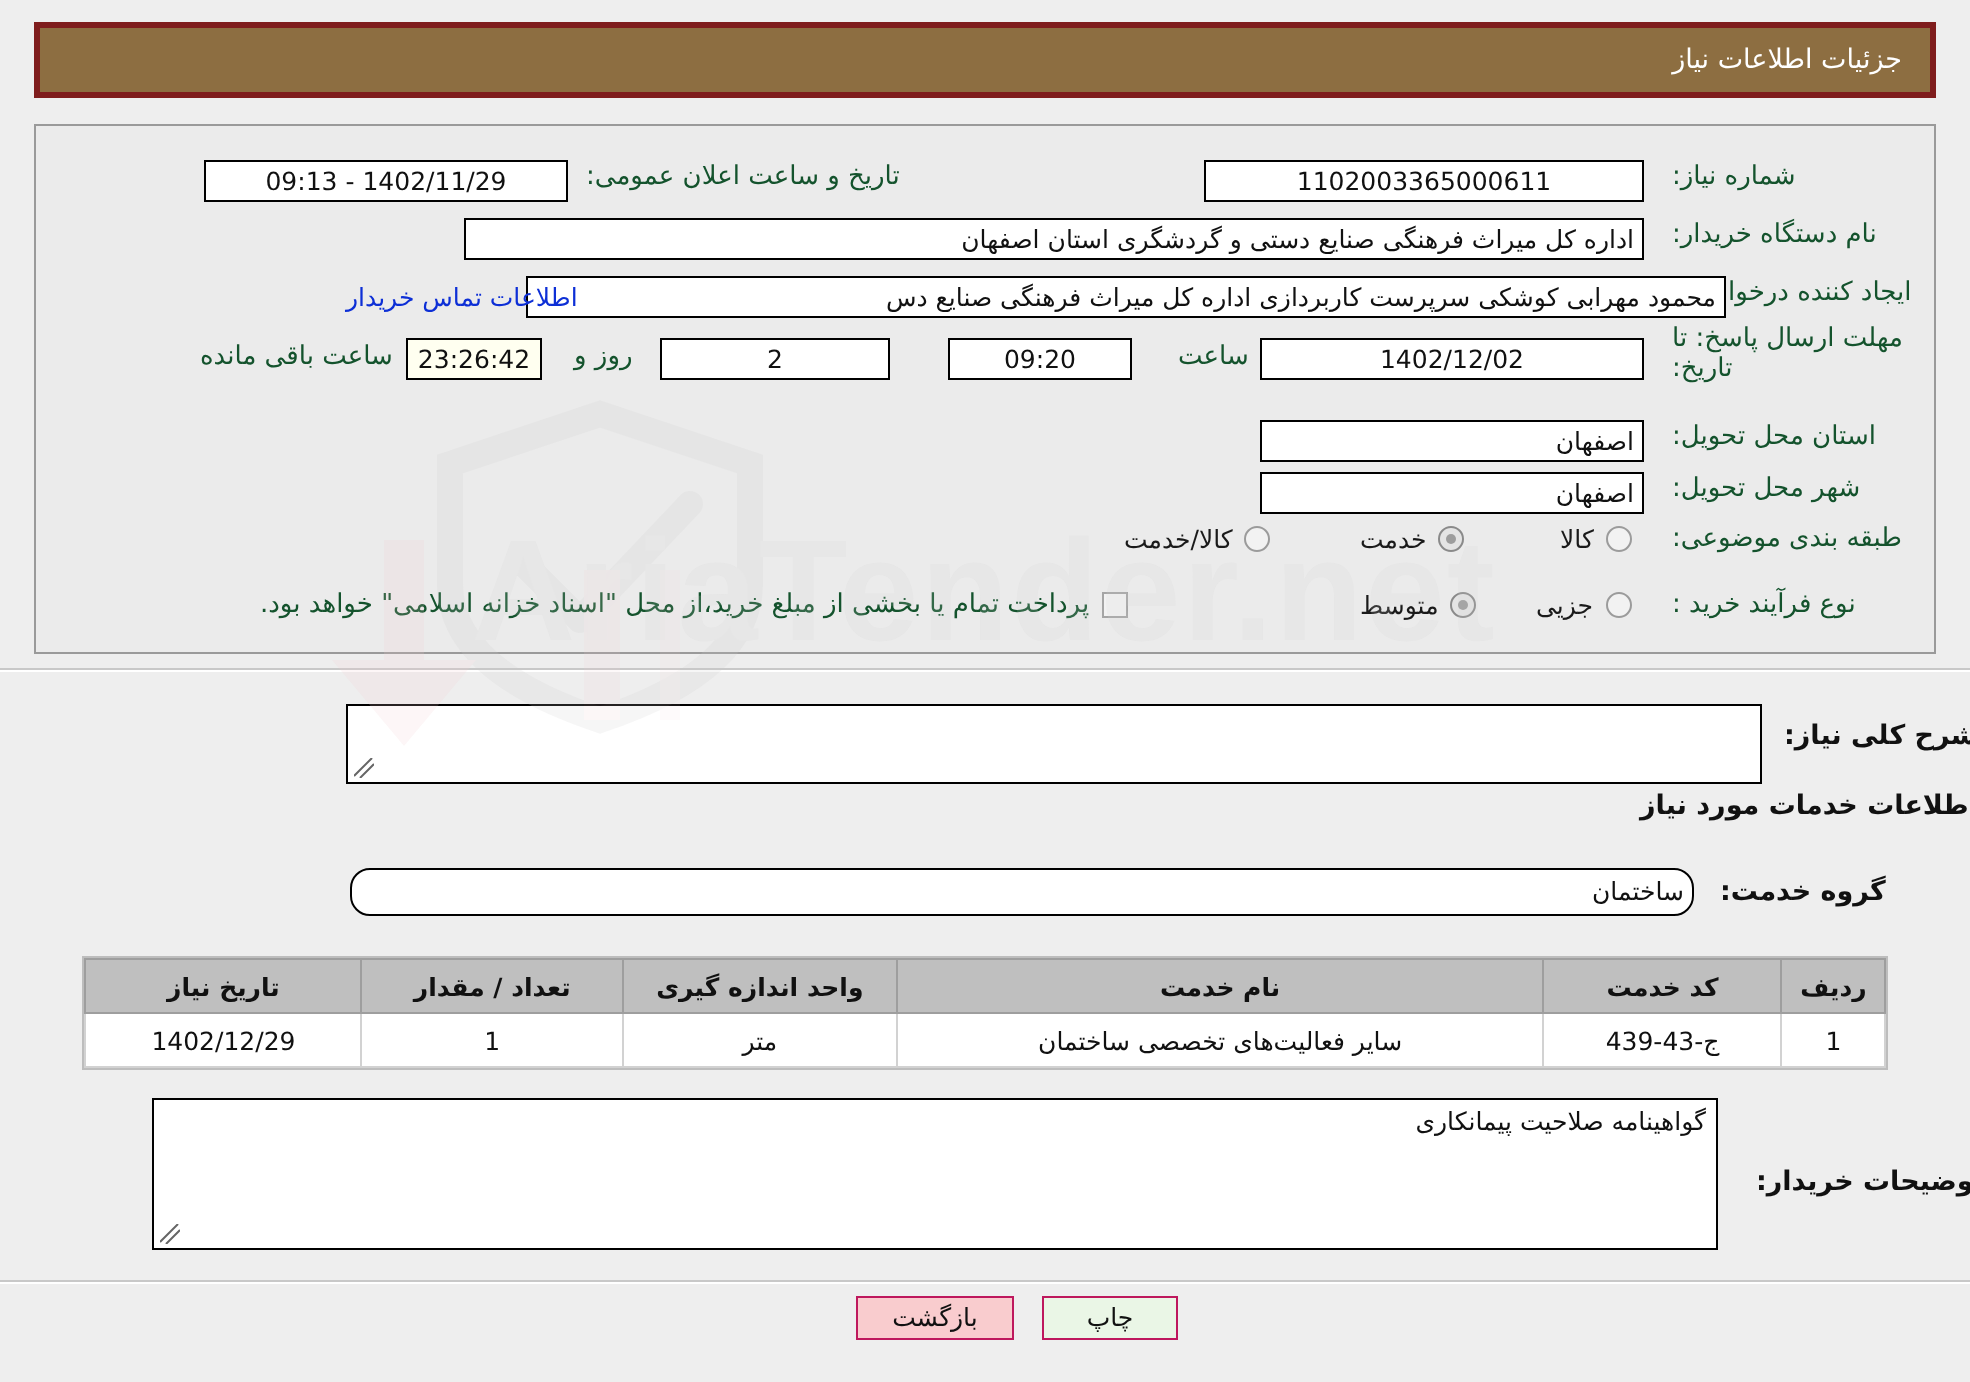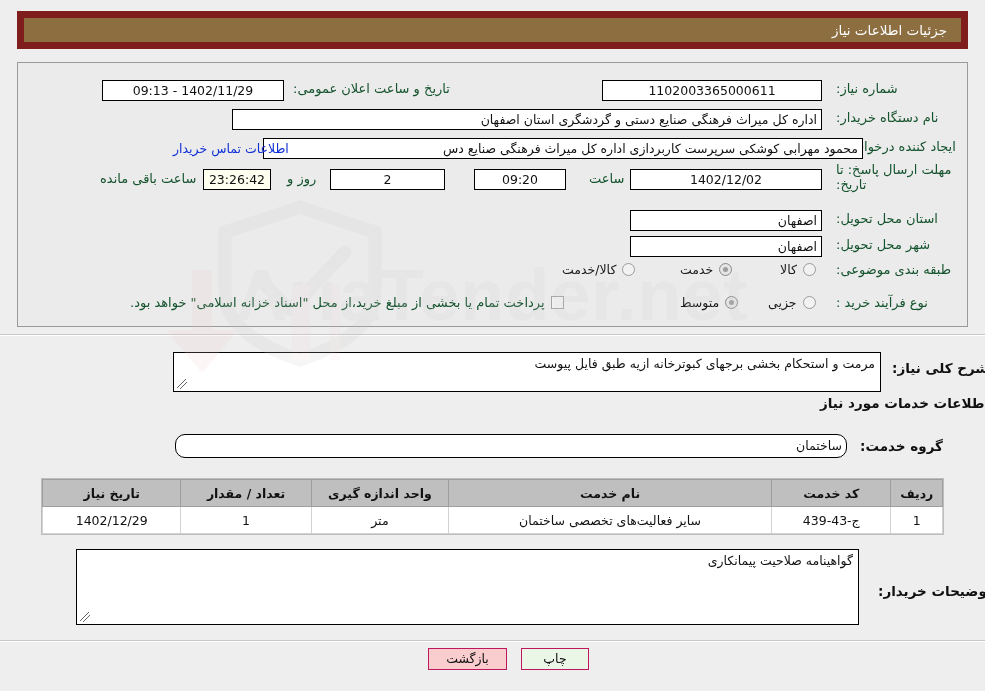--- a/index.html
+++ b/index.html
@@ -26,21 +26,21 @@
     z-index: 5;
     opacity: .30;
   }
 
   
   .header-bar {
     position: absolute;
     left: 17px; top: 11px;
     width: 951px; height: 38px;
     background: #8d6e41;
-    border: 7px solid #7f1d1d;
+    border: 3px solid #7f1d1d;
     box-sizing: border-box;
     display: flex;
     align-items: center;
     justify-content: flex-start;
     padding: 0 14px;
   }
   .header-title {
     color: #ffffff;
     font-size: 13.5px;
     letter-spacing: .2px;
@@ -299,21 +299,20 @@
 </div>
 <div class="row" style="left:130px; top:295px;">
   <span class="checkbox" style="margin-left:6px;"></span>
   <span class="lbl">پرداخت تمام یا بخشی از مبلغ خرید،از محل "اسناد خزانه اسلامی" خواهد بود.</span>
 </div>
 
 <div class="divider" style="top:334px;"></div>
 
 <div class="sec-label" style="left:892px; top:360px;">شرح کلی نیاز:</div>
 <div class="textarea" style="left:173px; top:352px; width:708px; height:40px;">
-  <div>مرمت و استحکام بخشی برجهای کبوترخانه ازیه طبق فایل پیوست</div>
   <svg class="resize-grip" viewBox="0 0 10 10">
     <path d="M0 9 L9 0 M3 10 L10 3" stroke="#666" stroke-width="1" fill="none"></path>
   </svg>
 </div>
 
 <div class="sec-label" style="left:820px; top:395px;">اطلاعات خدمات مورد نیاز</div>
 
 <div class="sec-label" style="left:860px; top:438px;">گروه خدمت:</div>
 <div class="fld right" style="position:absolute; left:175px; top:434px; width:672px; height:24px; line-height:22px;border-radius:10px;">ساختمان</div>
 

